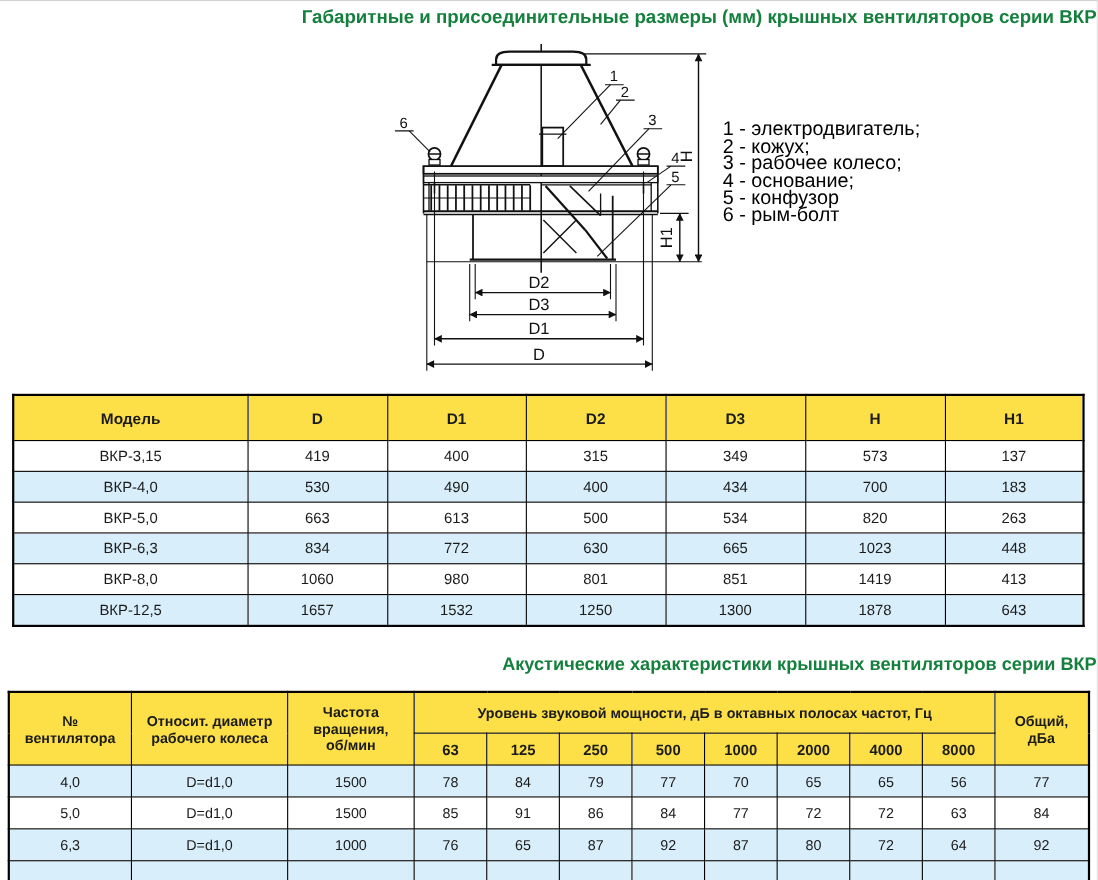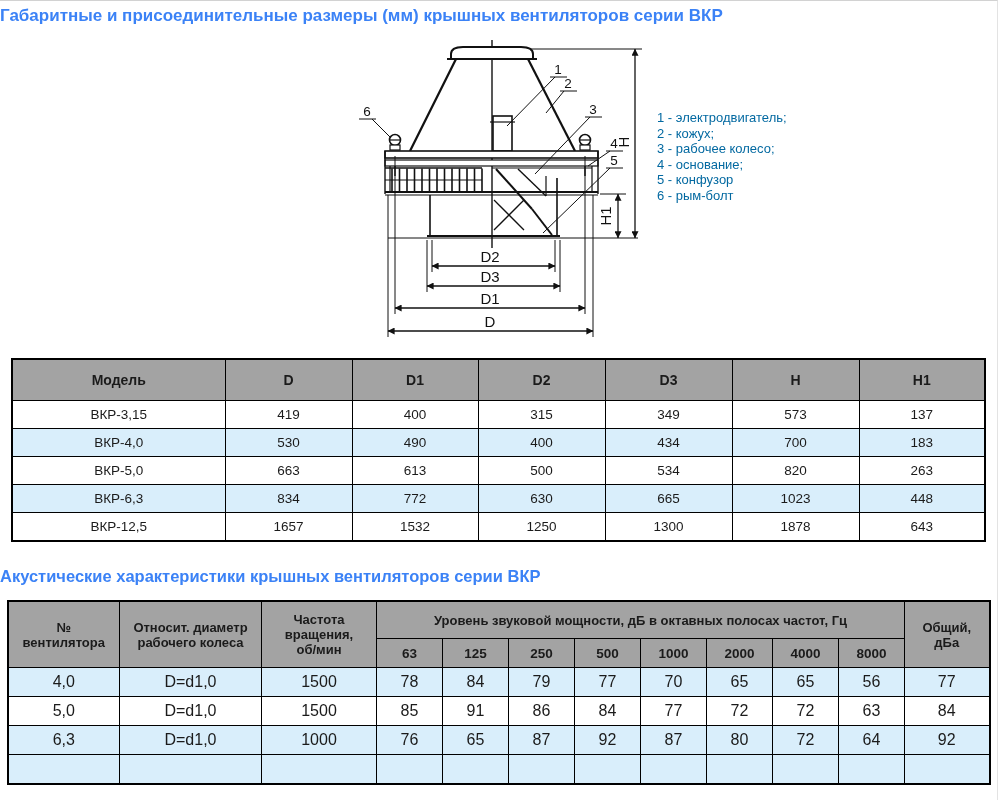--- a/index.html
+++ b/index.html
@@ -2,43 +2,43 @@
 <html><head>
 <meta charset="utf-8">
 <style>
   html,body{margin:0;padding:0;}
   body{
     width:998px;height:800px;overflow:hidden;background:#fff;
     font-family:"Liberation Sans",sans-serif;color:#1b1b1b;
     border-top:1px solid #d2d2d2;border-right:1px solid #e3e3e3;box-sizing:border-box;
   }
   .title{
-    color:#3b82f6;font-weight:bold;font-size:17px;line-height:20px;text-align:left;
+    color:#15803d;font-weight:bold;font-size:17px;line-height:20px;text-align:right;
   }
   #title1{padding-top:5px;height:20px;}
   #title2{margin-top:24px;height:20px;font-size:16.5px;}
 
   
   .diagram{position:relative;width:998px;height:322px;}
   .diagram svg{position:absolute;left:330px;top:0;}
-  .legend{position:absolute;left:657px;top:84px;font-size:13px;line-height:15.5px;color:#0369a1;}
+  .legend{position:absolute;left:657px;top:84px;font-size:18px;line-height:15.5px;color:#000000;}
 
   
   table{border-collapse:collapse;table-layout:fixed;}
   th,td{border:1px solid #000;text-align:center;vertical-align:middle;padding:0;overflow:hidden;}
-  th{background:#a3a3a3;font-weight:bold;}
+  th{background:#fde047;font-weight:bold;}
   .t1{width:973px;margin:10px auto 0;border:2px solid #000;}
   .t1 th{height:40px;font-size:14px;}
   .t1 td{height:27px;font-size:13.5px;margin-left:16px;}
   .t1 tbody tr:nth-child(even){background:#D9EEFB;}
   .t2{width:983px;margin:14px auto 0;border:2px solid #000;}
   .t2 th{font-size:13px;line-height:15px;}
   .t2 .hr1 th{height:36px;}
   .t2 .hr2 th{height:28px;font-size:13.5px;}
-  .t2 td{height:28px;font-size:16px;}
+  .t2 td{height:28px;font-size:13px;}
   .t2 tbody tr:nth-child(odd){background:#D9EEFB;}
   .t2 tbody tr.alt{background:#D9EEFB;}
   th span{display:block;}
 
   
   .ln{stroke:#111;fill:none;}
   .fw{fill:#fff;stroke:#111;}
   text{fill:#111;font-family:"Liberation Sans",sans-serif;}
   .dimtxt{font-size:15px;}
   .cotxt{font-size:13.5px;}
@@ -229,20 +229,29 @@
         <td>263</td>
     </tr>
     <tr>
       <td>ВКР-6,3</td>
         <td>834</td>
         <td>772</td>
         <td>630</td>
         <td>665</td>
         <td>1023</td>
         <td>448</td>
+    </tr>
+    <tr>
+      <td>ВКР-8,0</td>
+        <td>1060</td>
+        <td>980</td>
+        <td>801</td>
+        <td>851</td>
+        <td>1419</td>
+        <td>413</td>
     </tr>
     <tr>
       <td>ВКР-12,5</td>
         <td>1657</td>
         <td>1532</td>
         <td>1250</td>
         <td>1300</td>
         <td>1878</td>
         <td>643</td>
     </tr>

